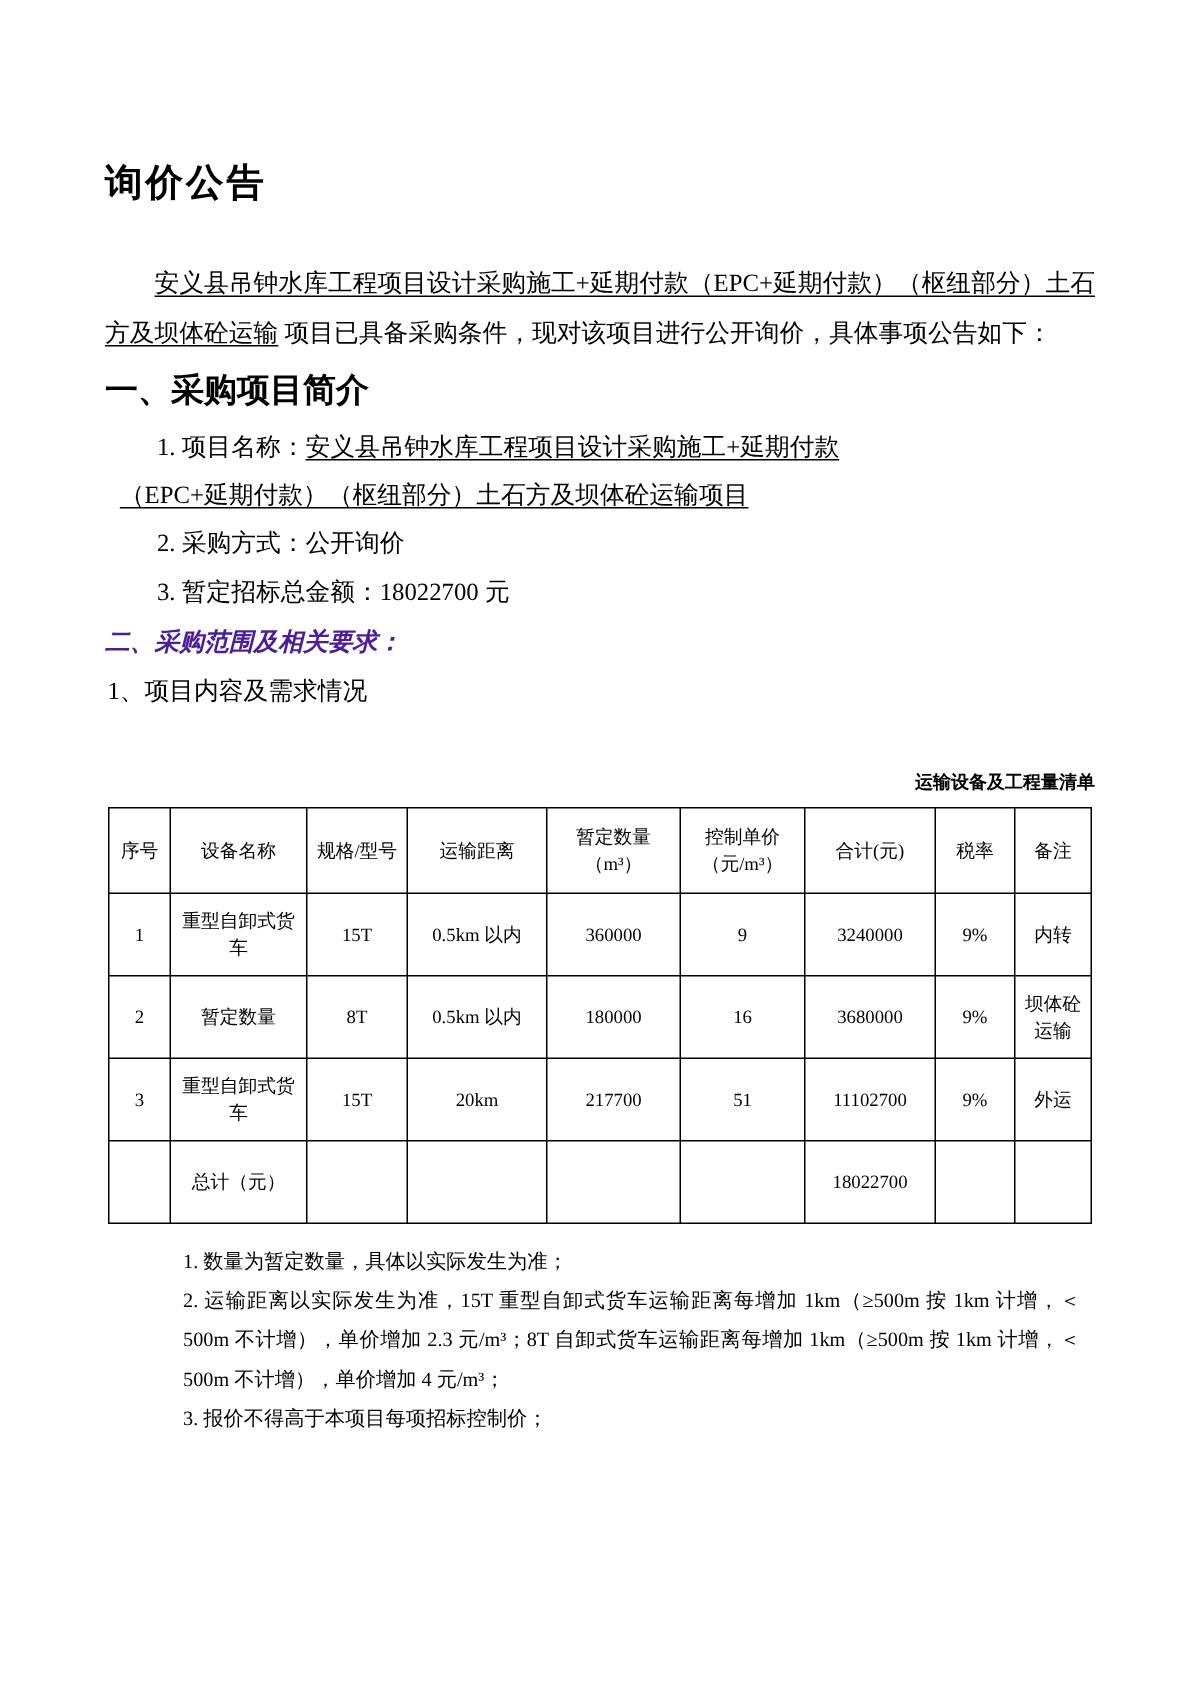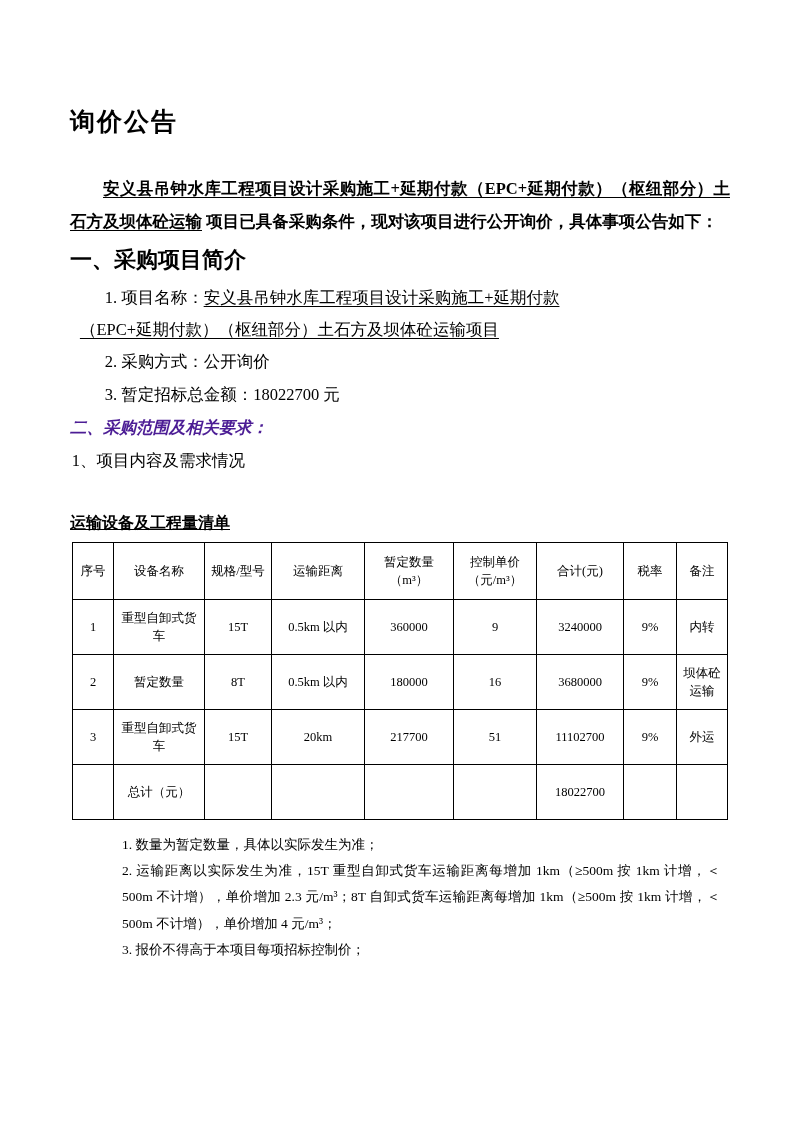--- a/index.html
+++ b/index.html
@@ -30,21 +30,20 @@
   }
   .para {
     font-size: 16.5px;
     line-height: 2.0;
     color: #000;
     text-align: justify;
     margin: 0;
   }
   .intro {
     text-indent: 2em;
-    font-weight: bold;
   }
   .u {
     text-decoration: underline;
     text-underline-offset: 3px;
   }
   .section-head {
     font-size: 22px;
     font-weight: bold;
     line-height: 2.0;
     margin: 0;
@@ -73,26 +72,25 @@
     font-style: italic;
   }
   .plain-line {
     font-size: 16.5px;
     line-height: 2.0;
     margin: 0;
     color: #000;
     padding-left: 0.1em;
   }
   .table-title {
-    text-align: left;
-    font-size: 16px;
+    text-align: right;
+    font-size: 12px;
     font-weight: bold;
     margin: 36px 0 8px 0;
     color: #000;
-    text-decoration: underline;
   }
   table.qty {
     border-collapse: collapse;
     width: 600px;
     margin: 0 auto;
     table-layout: fixed;
     border-radius: 23px;
   }
   table.qty th, table.qty td {
     border: 1px solid #000;

